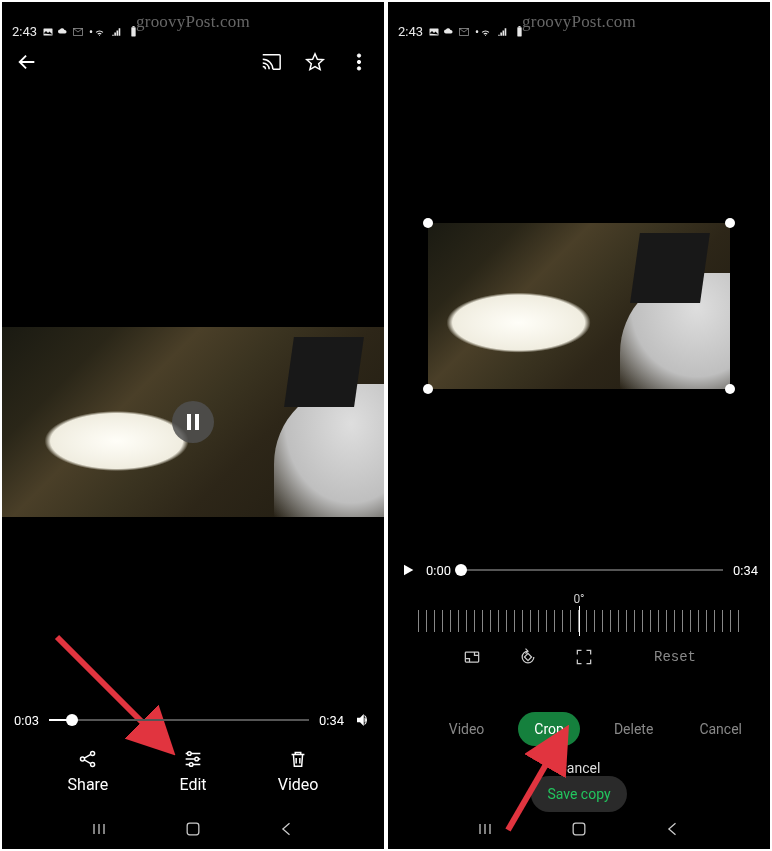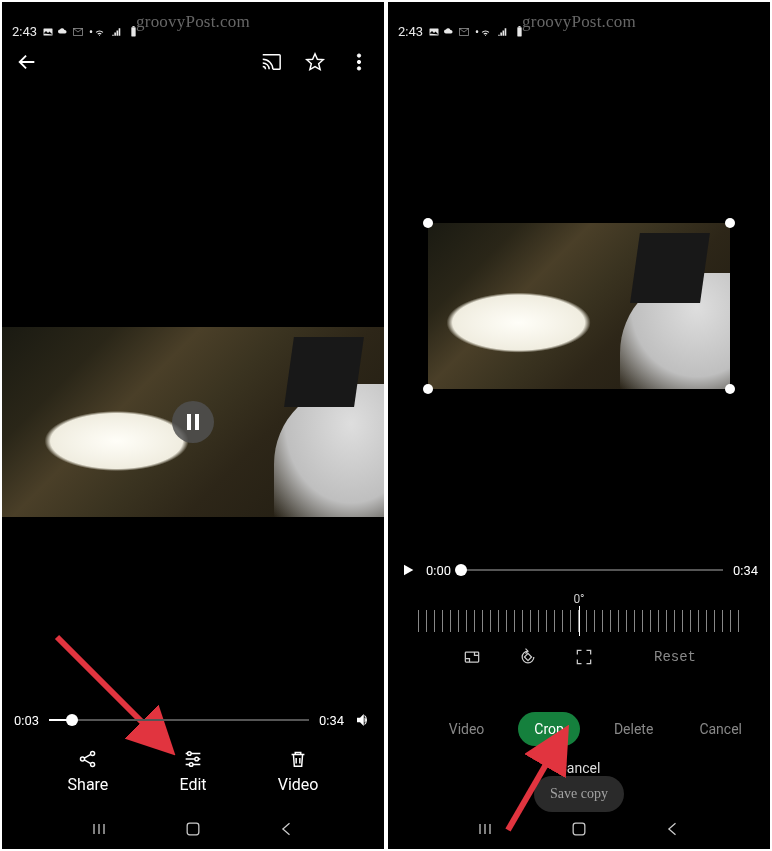--- a/index.html
+++ b/index.html
@@ -229,24 +229,23 @@
     left: 0; right: 0;
     display: flex;
     justify-content: space-between;
     padding: 0 18px;
     align-items: center;
     font-size: 14px;
     flex-direction: column;
   }
   .save-btn {
     background: #2a2a2a;
-    color: #a3a3a3;
+    color: #22c55e;
     padding: 10px 16px;
     border-radius: 22px;
-    font-family: Liberation Serif, serif;
   }
   .cancel-txt { color: #ddd; }
 </style>
 </head>
 <body>
 
 <div class="screen">
   <div class="statusbar">
     <div class="status-left">
       <span class="time">2:43</span>

